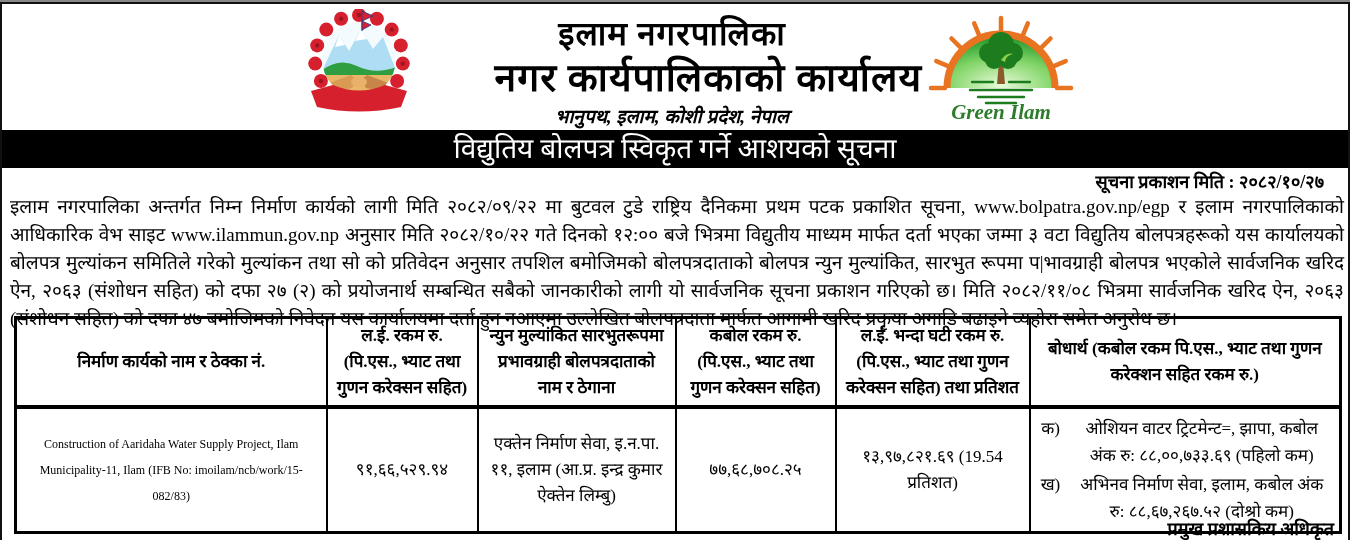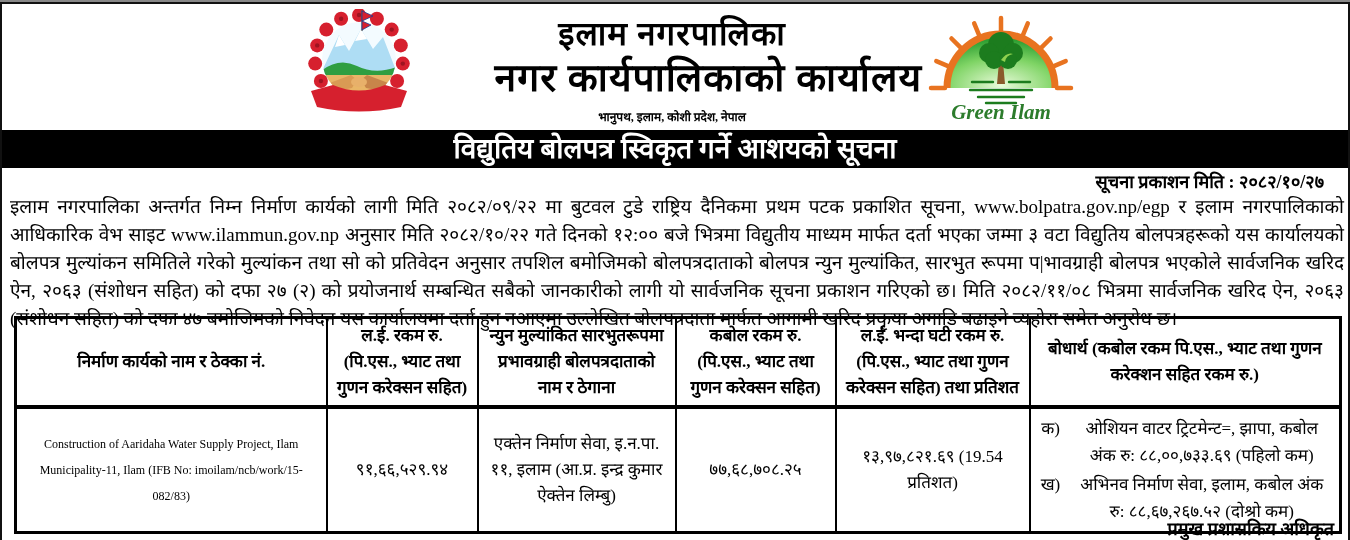--- a/index.html
+++ b/index.html
@@ -9,27 +9,27 @@
     position: relative; width: 1350px; height: 540px;
     background: #fff; color: #000;
     border: 2px solid #111; overflow: hidden;
     margin: 2px auto;
   }
   
   .emblem { position: absolute; left: 297px; top: 5px; width: 120px; height: 112px; }
   .titles { position: absolute; left: 420px; top: 10px; width: 500px; text-align: center; }
   .title-muni   { font-size: 33px; font-weight: bold; line-height: 40px; letter-spacing: 1px; }
   .title-office { font-size: 39px; font-weight: bold; line-height: 48px; letter-spacing: 1px; text-align: right; }
-  .title-addr   { font-size: 12px; font-weight: bold; line-height: 26px; margin-top: 2px; }
+  .title-addr   { font-size: 19px; font-weight: bold; line-height: 26px; margin-top: 2px; font-style: italic; }
   .greenilam { position: absolute; left: 910px; top: 4px; width: 178px; height: 115px; }
   
   .banner {
     position: absolute; left: 0; top: 126px; width: 100%; height: 38px;
     background: #000; color: #fff; text-align: center;
-    font-size: 28px; font-weight: bold; line-height: 38px;
+    font-size: 28px; font-weight: normal; line-height: 38px;
   }
   
   .pubdate {
     position: absolute; top: 165px; right: 24px;
     font-size: 18px; font-weight: bold;
   }
   .bodytext {
     position: absolute; top: 189px; left: 8px; width: 1334px;
     font-size: 19px; line-height: 28px; text-align: justify;
   }

